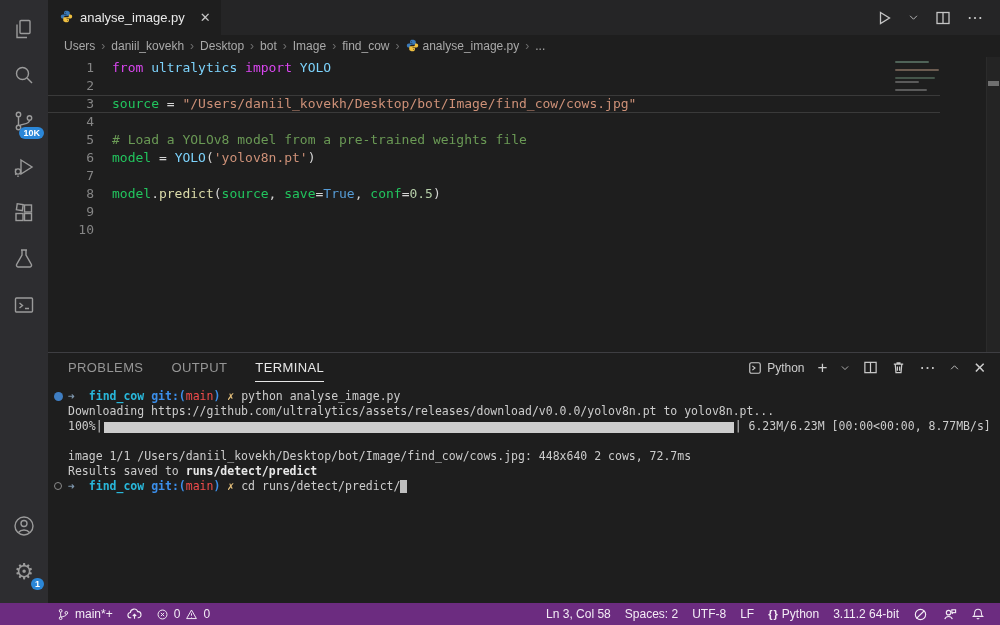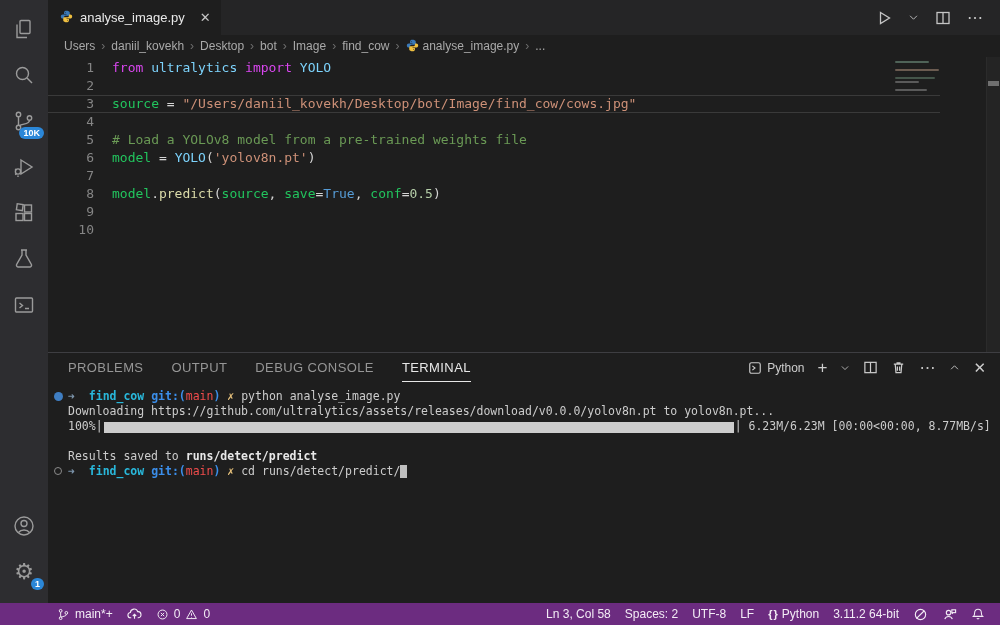--- a/index.html
+++ b/index.html
@@ -237,21 +237,20 @@
         </div>
         <div class="scrollstrip">
           <div class="scrollmark"></div>
         </div>
       </div>
 
       <div class="panel">
         <div class="panel-tabs">
           <span class="ptab">PROBLEMS</span>
           <span class="ptab">OUTPUT</span>
-          <span class="ptab">DEBUG CONSOLE</span>
           <span class="ptab active">TERMINAL</span>
           <div class="panel-actions">
             <span class="shell-chip">
               <svg viewBox="0 0 16 16" style="width:14px;height:14px">
                   <rect x="2" y="2" width="12" height="12" rx="2"></rect>
                   <path d="M5 5.5L8 8l-3 2.5"></path>
                 </svg>
               <span>Python</span>
             </span>
             <span class="pa-glyph" style="font-size:17px">+</span>
@@ -270,20 +269,21 @@
                 <path d="M3 10.5l5-5 5 5"></path>
               </svg>
             <span class="pa-glyph">✕</span>
           </div>
         </div>
         <div class="term">
             <div class="term-line"><span class="term-dot filled"></span><span class="tt-arrow">➜</span><span class="tt-plain">  </span><span class="tt-dir">find_cow</span><span class="tt-plain"> </span><span class="tt-git">git:(</span><span class="tt-branch">main</span><span class="tt-git">)</span><span class="tt-plain"> </span><span class="tt-cross">✗</span><span class="tt-plain"> python analyse_image.py</span></div>
             <div class="term-line"><span class="tt-plain">Downloading https://github.com/ultralytics/assets/releases/download/v0.0.0/yolov8n.pt to yolov8n.pt...</span></div>
             <div class="term-line"><span class="tt-plain">100%|</span><span class="pbar"></span><span class="tt-plain">| 6.23M/6.23M [00:00&lt;00:00, 8.77MB/s]</span></div>
             <div class="term-line"></div>
+            <div class="term-line"><span class="tt-plain">image 1/1 /Users/daniil_kovekh/Desktop/bot/Image/find_cow/cows.jpg: 448x640 2 cows, 72.7ms</span></div>
             <div class="term-line"><span class="tt-plain">Results saved to </span><span class="tt-boldpath">runs/detect/predict</span></div>
             <div class="term-line"><span class="term-dot open"></span><span class="tt-arrow">➜</span><span class="tt-plain">  </span><span class="tt-dir">find_cow</span><span class="tt-plain"> </span><span class="tt-git">git:(</span><span class="tt-branch">main</span><span class="tt-git">)</span><span class="tt-plain"> </span><span class="tt-cross">✗</span><span class="tt-plain"> cd runs/detect/predict/</span><span class="cursor"></span></div>
           </div>
       </div>
     </div>
   </div>
 
   <div class="status">
     <span class="sitem">
       <svg viewBox="0 0 16 16">

